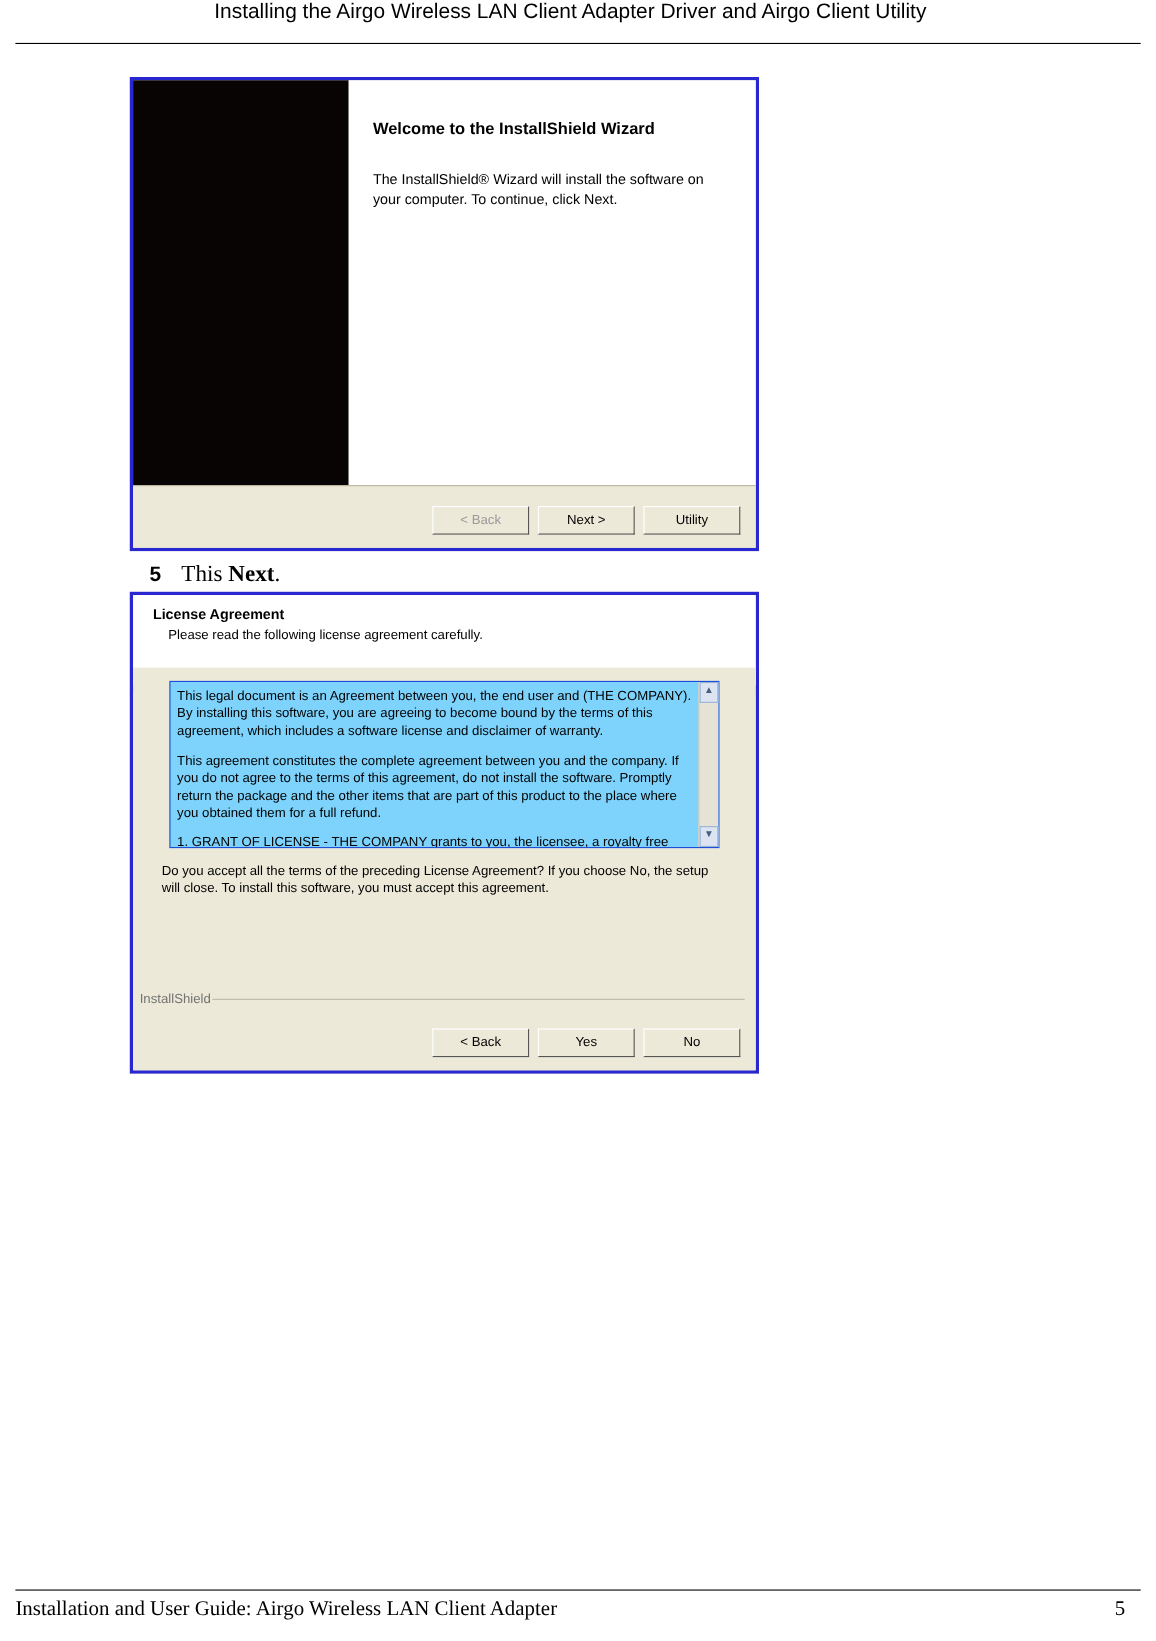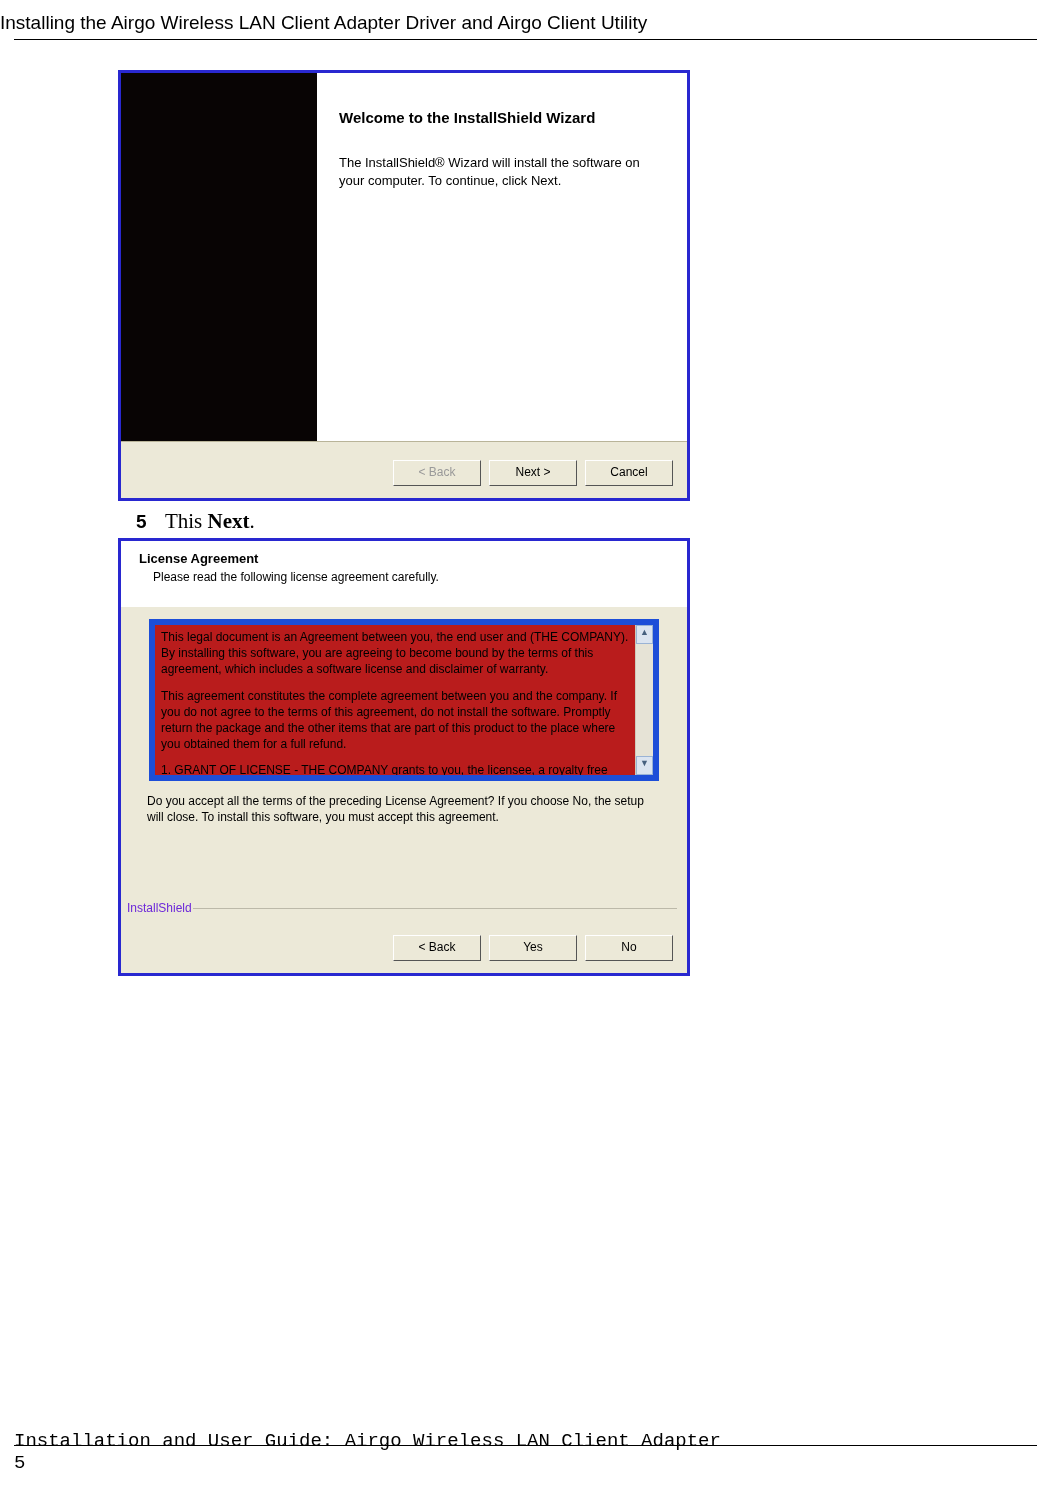--- a/index.html
+++ b/index.html
@@ -8,24 +8,24 @@
     width: 1051px;
     height: 1492px;
     font-family: "Times New Roman", serif;
     font-size: 21px;
     color: #000;
     position: relative;
     background: #fff;
   }
   .header {
     position: absolute;
-    top: 12px;
+    top: 0;
     left: 0;
     right: 14px;
-    text-align: left;
+    text-align: center;
     font-family: Arial, sans-serif;
     font-size: 19px;
   }
   .header-rule {
     position: absolute;
     top: 39px;
     left: 14px;
     right: 14px;
     border-top: 1px solid #000;
   }
@@ -147,22 +147,22 @@
     left: 0; right: 0;
     top: 66px; bottom: 56px;
     background: #ece9d8;
     padding: 12px 26px 6px 26px;
   }
   .ss2-hint {
     font-size: 12px;
     margin-bottom: 14px;
   }
   .ss2-textarea {
-    background: #b91c1c;
-    border: 6px solid #1d4ed8;
+    background: #7dd3fc;
+    border: 1px solid #1d4ed8;
     width: 498px;
     height: 150px;
     margin: 0 auto 12px auto;
     display: flex;
   }
   .ss2-ta-body {
     flex: 1;
     padding: 4px 6px;
     font-size: 12px;
     line-height: 1.35;
@@ -188,21 +188,21 @@
   .ss2-accept {
     font-size: 12px;
     line-height: 1.35;
     margin-bottom: 6px;
   }
   .ss2-brand {
     position: absolute;
     left: 6px;
     bottom: 58px;
     font-size: 12px;
-    color: #6d28d9;
+    color: #737373;
   }
   .ss2-brandline {
     position: absolute;
     left: 72px;
     right: 10px;
     bottom: 64px;
     border-top: 1px solid #bcb9a9;
   }
   .ss2-footer {
     position: absolute;
@@ -218,44 +218,43 @@
     right: 14px;
     border-top: 1px solid #000;
   }
   .footer {
     position: absolute;
     bottom: 18px;
     left: 14px;
     right: 28px;
     display: flex;
     justify-content: space-between;
-    font-family: Liberation Mono, monospace;
+    font-family: Liberation Serif, serif;
     font-size: 19px;
-    flex-direction: column;
   }
 </style>
 </head>
 <body>
 
 <div class="header">Installing the Airgo Wireless LAN Client Adapter Driver and Airgo Client Utility</div>
 <div class="header-rule"></div>
 
 <div class="content">
 
   <div class="screenshot ss1">
     <div class="ss1-left"></div>
     <div class="ss1-right">
       <div class="ss1-title">Welcome to the InstallShield Wizard</div>
       <div class="ss1-body">The InstallShield® Wizard will install the software on your computer.  To continue, click Next.</div>
     </div>
     <div class="ss1-footer">
       <div class="btnrow">
         <div class="winbtn disabled">&lt; Back</div>
         <div class="winbtn">Next &gt;</div>
-        <div class="winbtn">Cancel</div>
+        <div class="winbtn">Utility</div>
       </div>
     </div>
   </div>
 
   <div class="step">
     <span class="step-num">5</span>
     <span><span>This </span><span class="bold">Next</span><span>.</span></span>
   </div>
 
   <div class="screenshot ss2">

